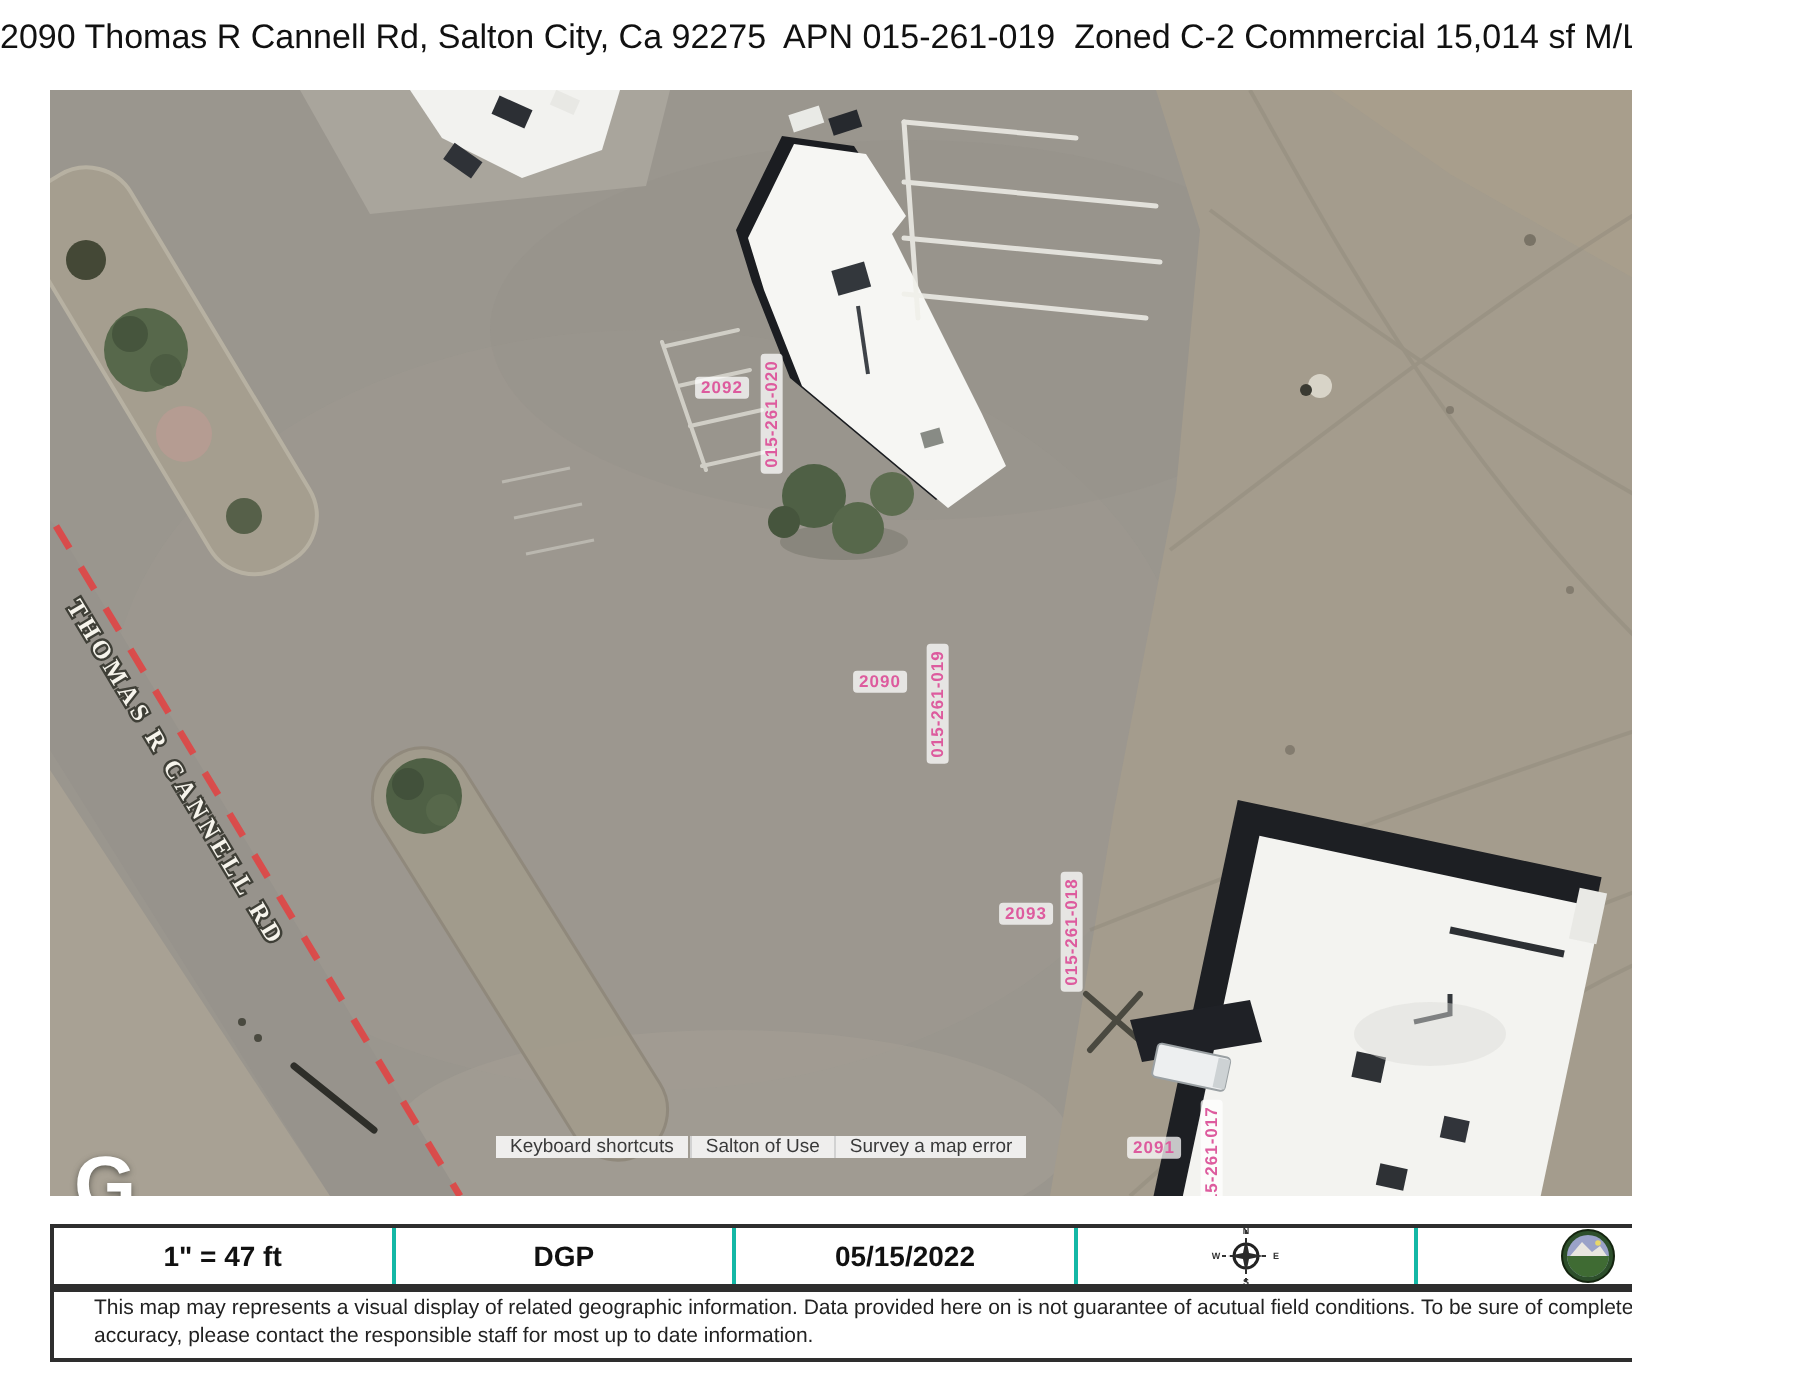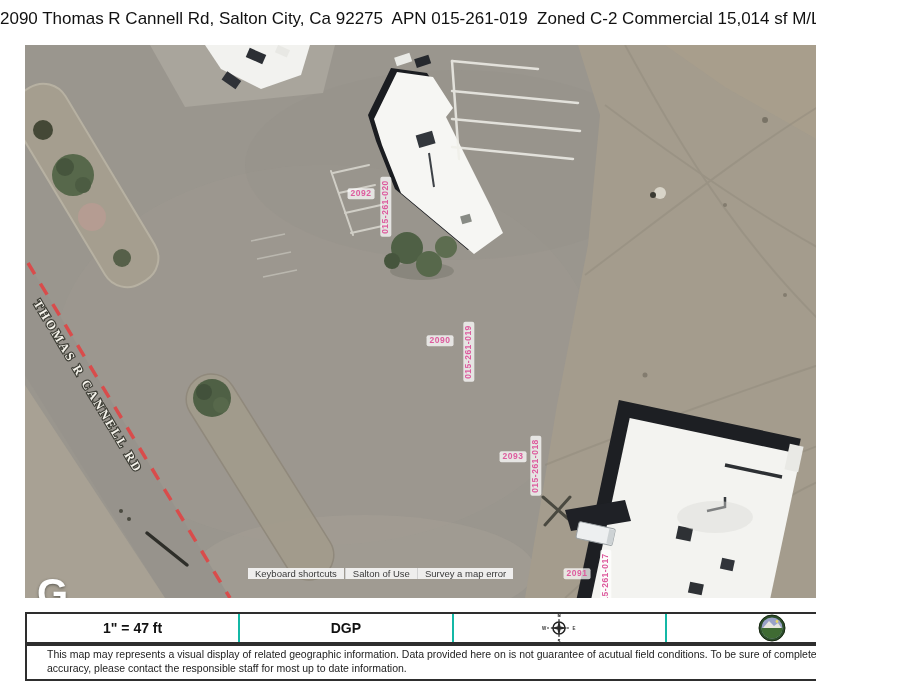--- a/index.html
+++ b/index.html
@@ -220,20 +220,23 @@
   </div>
 
   <div class="ftable">
     <div class="fcell">
       <span>1" = 47 ft</span>
     </div>
     <div class="fcell">
       <span>DGP</span>
     </div>
     <div class="fcell">
+      <span>05/15/2022</span>
+    </div>
+    <div class="fcell">
       <svg width="36" height="30" viewBox="0 0 36 30">
         <line x1="18" y1="2" x2="18" y2="28" stroke="#333" stroke-width="1" stroke-dasharray="2 2"></line>
         <line x1="6" y1="15" x2="30" y2="15" stroke="#333" stroke-width="1" stroke-dasharray="2 2"></line>
         <circle cx="18" cy="15" r="6" fill="#fff" stroke="#222" stroke-width="1.5"></circle>
         <path d="M18,6 L19.5,13.5 27,15 19.5,16.5 18,24 16.5,16.5 9,15 16.5,13.5 Z" fill="#2a2a2a"></path>
         <text x="18" y="4" font-size="4.5" text-anchor="middle" fill="#333" font-family="Liberation Sans, sans-serif">N</text>
         <text x="18" y="29.5" font-size="4.5" text-anchor="middle" fill="#333" font-family="Liberation Sans, sans-serif">S</text>
         <text x="3" y="16.5" font-size="4.5" text-anchor="middle" fill="#333" font-family="Liberation Sans, sans-serif">W</text>
         <text x="33" y="16.5" font-size="4.5" text-anchor="middle" fill="#333" font-family="Liberation Sans, sans-serif">E</text>
       </svg>

